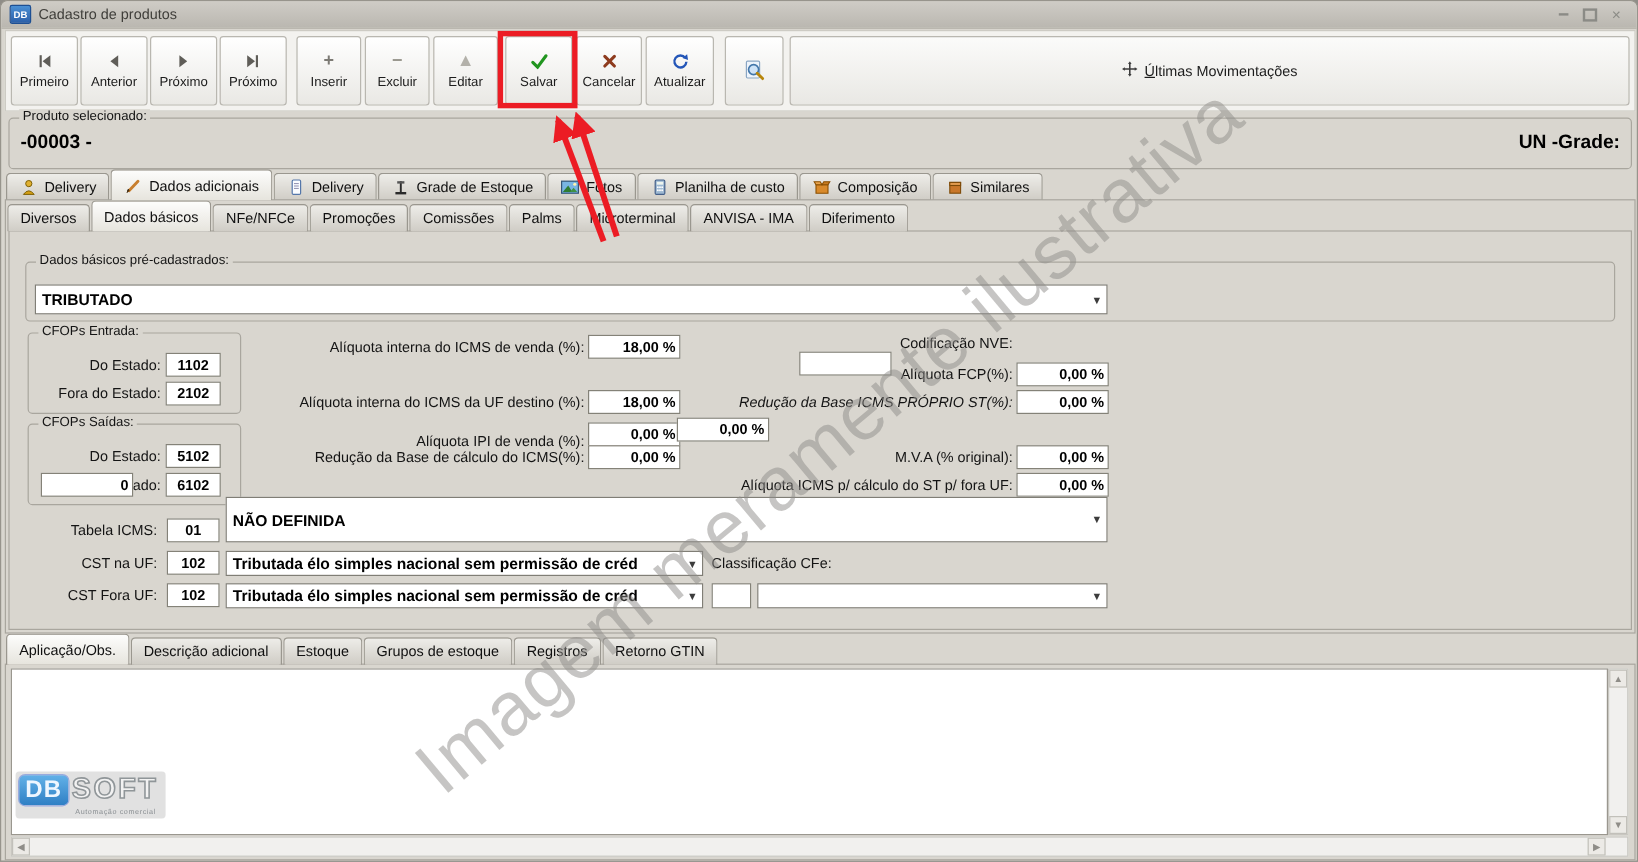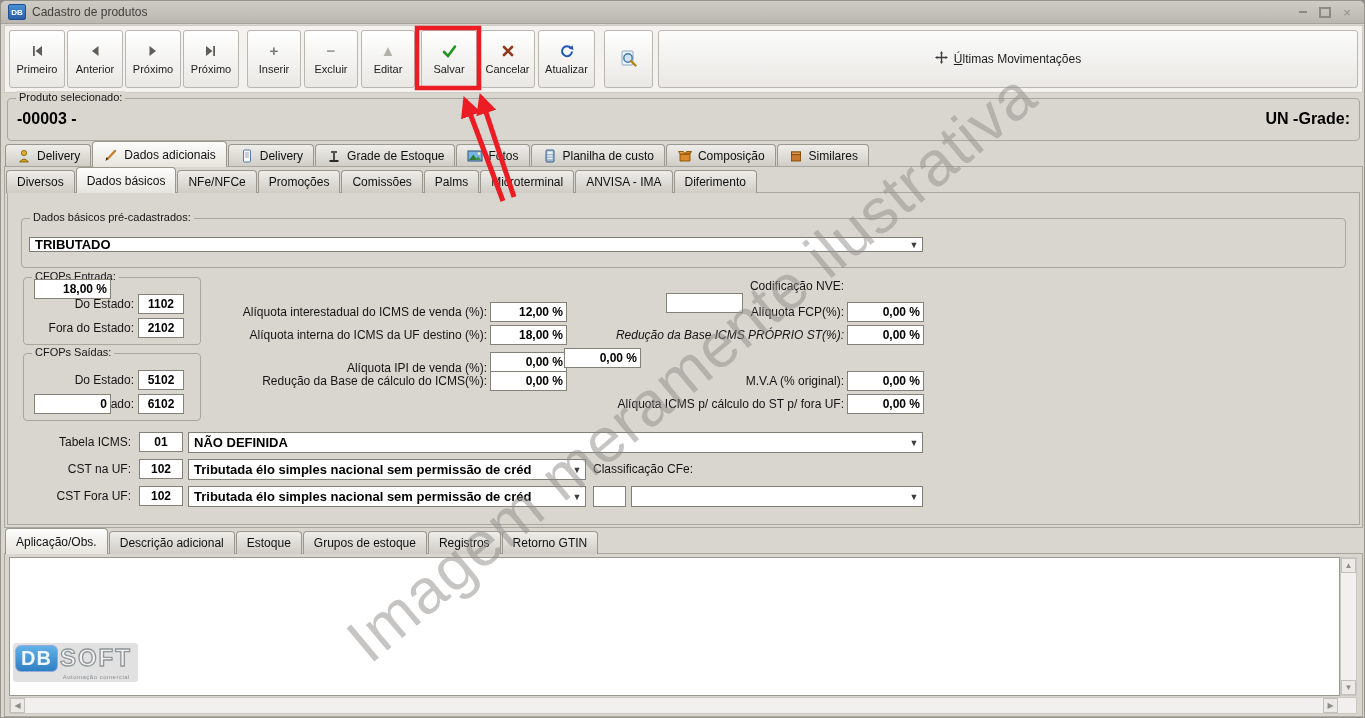--- a/index.html
+++ b/index.html
@@ -308,21 +308,21 @@
     <div class="tab">
         <span>Diferimento</span>
       </div>
   </div>
 
   <div class="frame" style="left:6px;top:191px;width:1353px;height:333px;"></div>
 
   <div class="groupbox" style="left:20px;top:217px;width:1325px;height:50px;">
     <span class="gb-label">Dados básicos pré-cadastrados:</span>
   </div>
-  <div class="combo" style="left:28px;top:236px;width:894px;height:15px;gap:29px;">
+  <div class="combo" style="left:28px;top:236px;width:894px;height:25px;gap:29px;">
     <span class="ctext">TRIBUTADO</span>
     <span class="arrow">▼</span>
   </div>
 
   <div class="groupbox" style="left:22px;top:276px;width:178px;height:68px;">
     <span class="gb-label">CFOPs Entrada:</span>
   </div>
   <div class="frow" style="left:30px;top:293px;">
     <span class="flabel" style="width:103px;">Do Estado:</span>
     <input class="fi ctr" style="width: 46px; margin-left: 4px;" readonly="" value="1102">
@@ -338,25 +338,22 @@
   <div class="frow" style="left:30px;top:369px;">
     <span class="flabel" style="width:103px;">Do Estado:</span>
     <input class="fi ctr" style="width: 46px; margin-left: 4px;" readonly="" value="5102">
   </div>
   <div class="frow" style="left:30px;top:393px;">
     <span class="flabel" style="width:103px;">Fora do Estado:</span>
     <input class="fi ctr" style="width: 46px; margin-left: 4px;" readonly="" value="6102">
   </div>
 
   <div class="frow" style="left:30px;top:278px;">
+    <span class="flabel" style="width:456px;">Alíquota interna do ICMS de venda (%):</span>
     <input class="fi num" style="width: 77px; margin-left: 3px;" readonly="" value="18,00 %">
-  </div>
-  <div class="frow" style="left:30px;top:301px;">
-    <span class="flabel" style="width:456px;">Alíquota interestadual do ICMS de venda  (%):</span>
-    <input class="fi num" style="width: 77px; margin-left: 3px;" readonly="" value="12,00 %">
   </div>
   <div class="frow" style="left:30px;top:324px;">
     <span class="flabel" style="width:456px;">Alíquota interna do ICMS da UF destino  (%):</span>
     <input class="fi num" style="width: 77px; margin-left: 3px;" readonly="" value="18,00 %">
   </div>
   <div class="frow" style="left:30px;top:347px;">
     <span class="flabel" style="width:456px;margin-top:13px;">Alíquota IPI de venda (%):</span>
     <input class="fi num" style="width: 77px; margin-left: 3px;" readonly="" value="0,00 %">
   </div>
   <div class="frow" style="left:30px;top:370px;">
@@ -388,21 +385,21 @@
   </div>
   <div class="frow" style="left:560px;top:393px;">
     <span class="flabel" style="width:283px;">Alíquota ICMS p/ cálculo do ST p/ fora UF:</span>
     <input class="fi num" style="width: 77px; margin-left: 3px;" readonly="" value="0,00 %">
   </div>
 
   <div class="frow" style="left:30px;top:431px;">
     <span class="flabel" style="width:100px;">Tabela ICMS:</span>
     <input class="fi ctr" style="width: 44px; margin-left: 8px;" readonly="" value="01">
   </div>
-  <div class="combo" style="left:187px;top:431px;width:735px;height:21px;justify-content:center;">
+  <div class="combo" style="left:187px;top:413px;width:735px;height:38px;justify-content:center;">
     <span class="ctext">NÃO DEFINIDA</span>
     <span class="arrow">▼</span>
   </div>
 
   <div class="frow" style="left:30px;top:458px;">
     <span class="flabel" style="width:100px;">CST na UF:</span>
     <input class="fi ctr" style="width: 44px; margin-left: 8px;" readonly="" value="102">
   </div>
   <div class="combo" style="left:187px;top:458px;width:398px;height:21px;">
     <span class="ctext">Tributada élo simples nacional sem permissão de créd</span>

